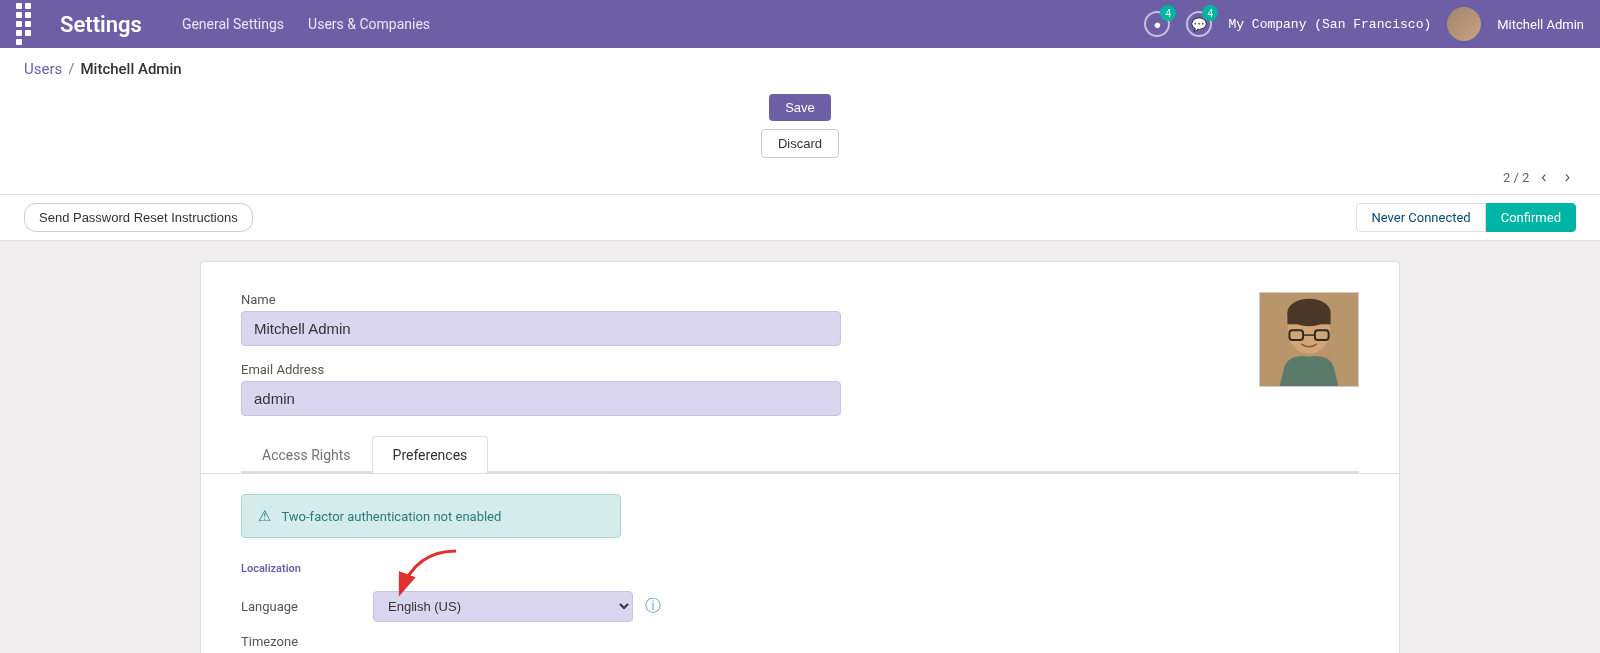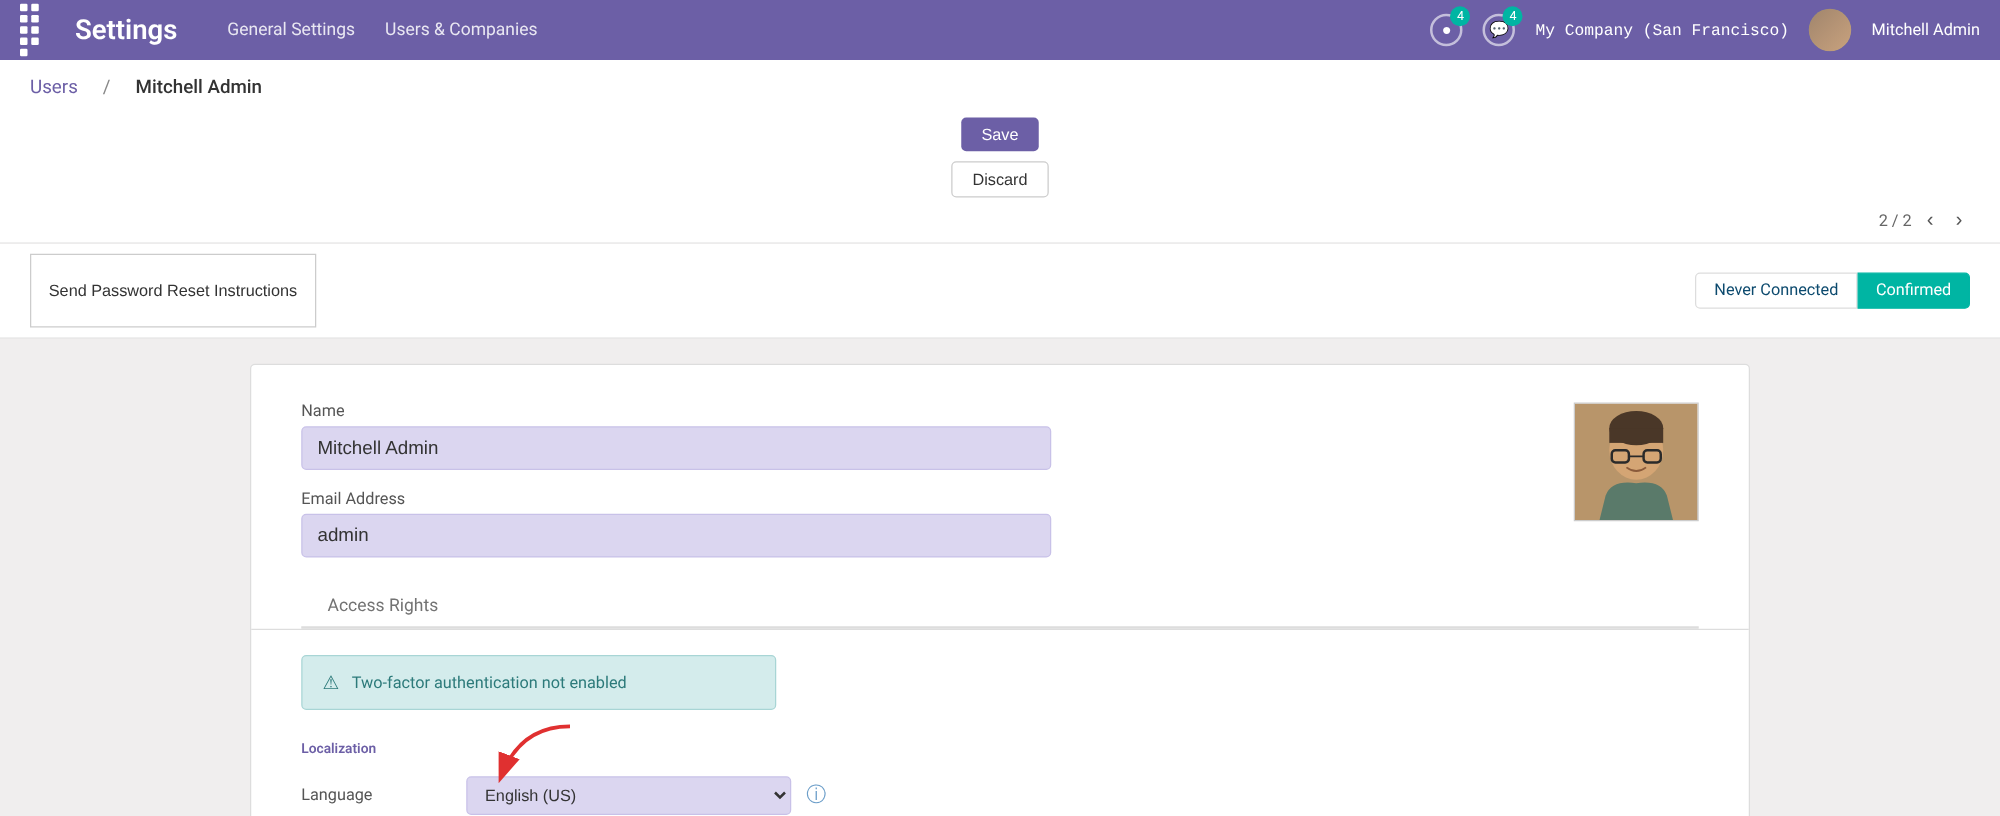--- a/index.html
+++ b/index.html
@@ -28,40 +28,40 @@
     .topnav-avatar { width: 34px; height: 34px; border-radius: 50%; background: #888; overflow: hidden; display: flex; align-items: center; justify-content: center; cursor: pointer; }
     .topnav-avatar-placeholder { width: 34px; height: 34px; border-radius: 50%; background: linear-gradient(135deg, #a0856c, #c9a27e); }
     .topnav-username { color: white; font-size: 13px; cursor: pointer; }
 
     
     .breadcrumb-area {
       background: white;
       padding: 12px 24px 0 24px;
       border-bottom: 1px solid #e0e0e0;
     }
-    .breadcrumb { display: flex; align-items: center; gap: 20px; font-size: 15px; margin-bottom: 10px; }
+    .breadcrumb { display: flex; align-items: center; gap: 6px; font-size: 15px; margin-bottom: 10px; }
     .breadcrumb-link { color: #6c5fa6; text-decoration: none; cursor: pointer; }
     .breadcrumb-sep { color: #888; }
     .breadcrumb-current { color: #333; font-weight: 500; }
     .toolbar { display: flex; align-items: center; gap: 8px; padding: 6px 0; flex-direction: column; }
     .btn-save { background: #6c5fa6; color: white; border: none; padding: 6px 16px; border-radius: 4px; cursor: pointer; font-size: 13px; }
     .btn-discard { background: white; color: #333; border: 1px solid #ccc; padding: 6px 16px; border-radius: 4px; cursor: pointer; font-size: 13px; }
     .nav-pagination { margin-left: auto; display: flex; align-items: center; gap: 6px; color: #666; font-size: 13px; }
     .nav-pagination button { background: none; border: none; cursor: pointer; color: #555; font-size: 16px; padding: 2px 6px; }
 
     
     .action-bar {
       background: white;
       padding: 8px 24px;
       border-bottom: 1px solid #e0e0e0;
       display: flex;
       align-items: center;
       justify-content: space-between;
     }
-    .btn-action { background: white; border: 1px solid #ccc; padding: 21px 14px; border-radius: 0; cursor: pointer; font-size: 13px; color: #333; }
+    .btn-action { background: white; border: 1px solid #ccc; padding: 6px 14px; border-radius: 12px; cursor: pointer; font-size: 13px; color: #333; }
     .status-badges { display: flex; align-items: center; gap: 0; }
     .status-badge { padding: 6px 14px; font-size: 13px; border: 1px solid #ddd; cursor: pointer; color: #0c4a6e; }
     .status-badge.active { background: #00b5a3; color: white; border-color: #00b5a3; border-radius: 0 4px 4px 0; }
     .status-badge:first-child { border-radius: 4px 0 0 4px; }
 
     
     .main-content {
       padding: 20px 24px;
       background: #f0eeee;
     }
@@ -265,20 +265,21 @@
     </div>
 
     <div class="form-row">
       <label class="form-label">Email Address</label>
       <input class="form-input" type="text" value="admin" style="">
     </div>
 
     <div class="tabs-container">
       <div class="tabs">
         <div class="tab">Access Rights</div>
+        <div class="tab active">Preferences</div>
       </div>
     </div>
 
     <div class="tab-content">
 
       <div class="alert-info">
         <span class="alert-icon">⚠</span>
         <span>Two-factor authentication not enabled</span>
       </div>
 

